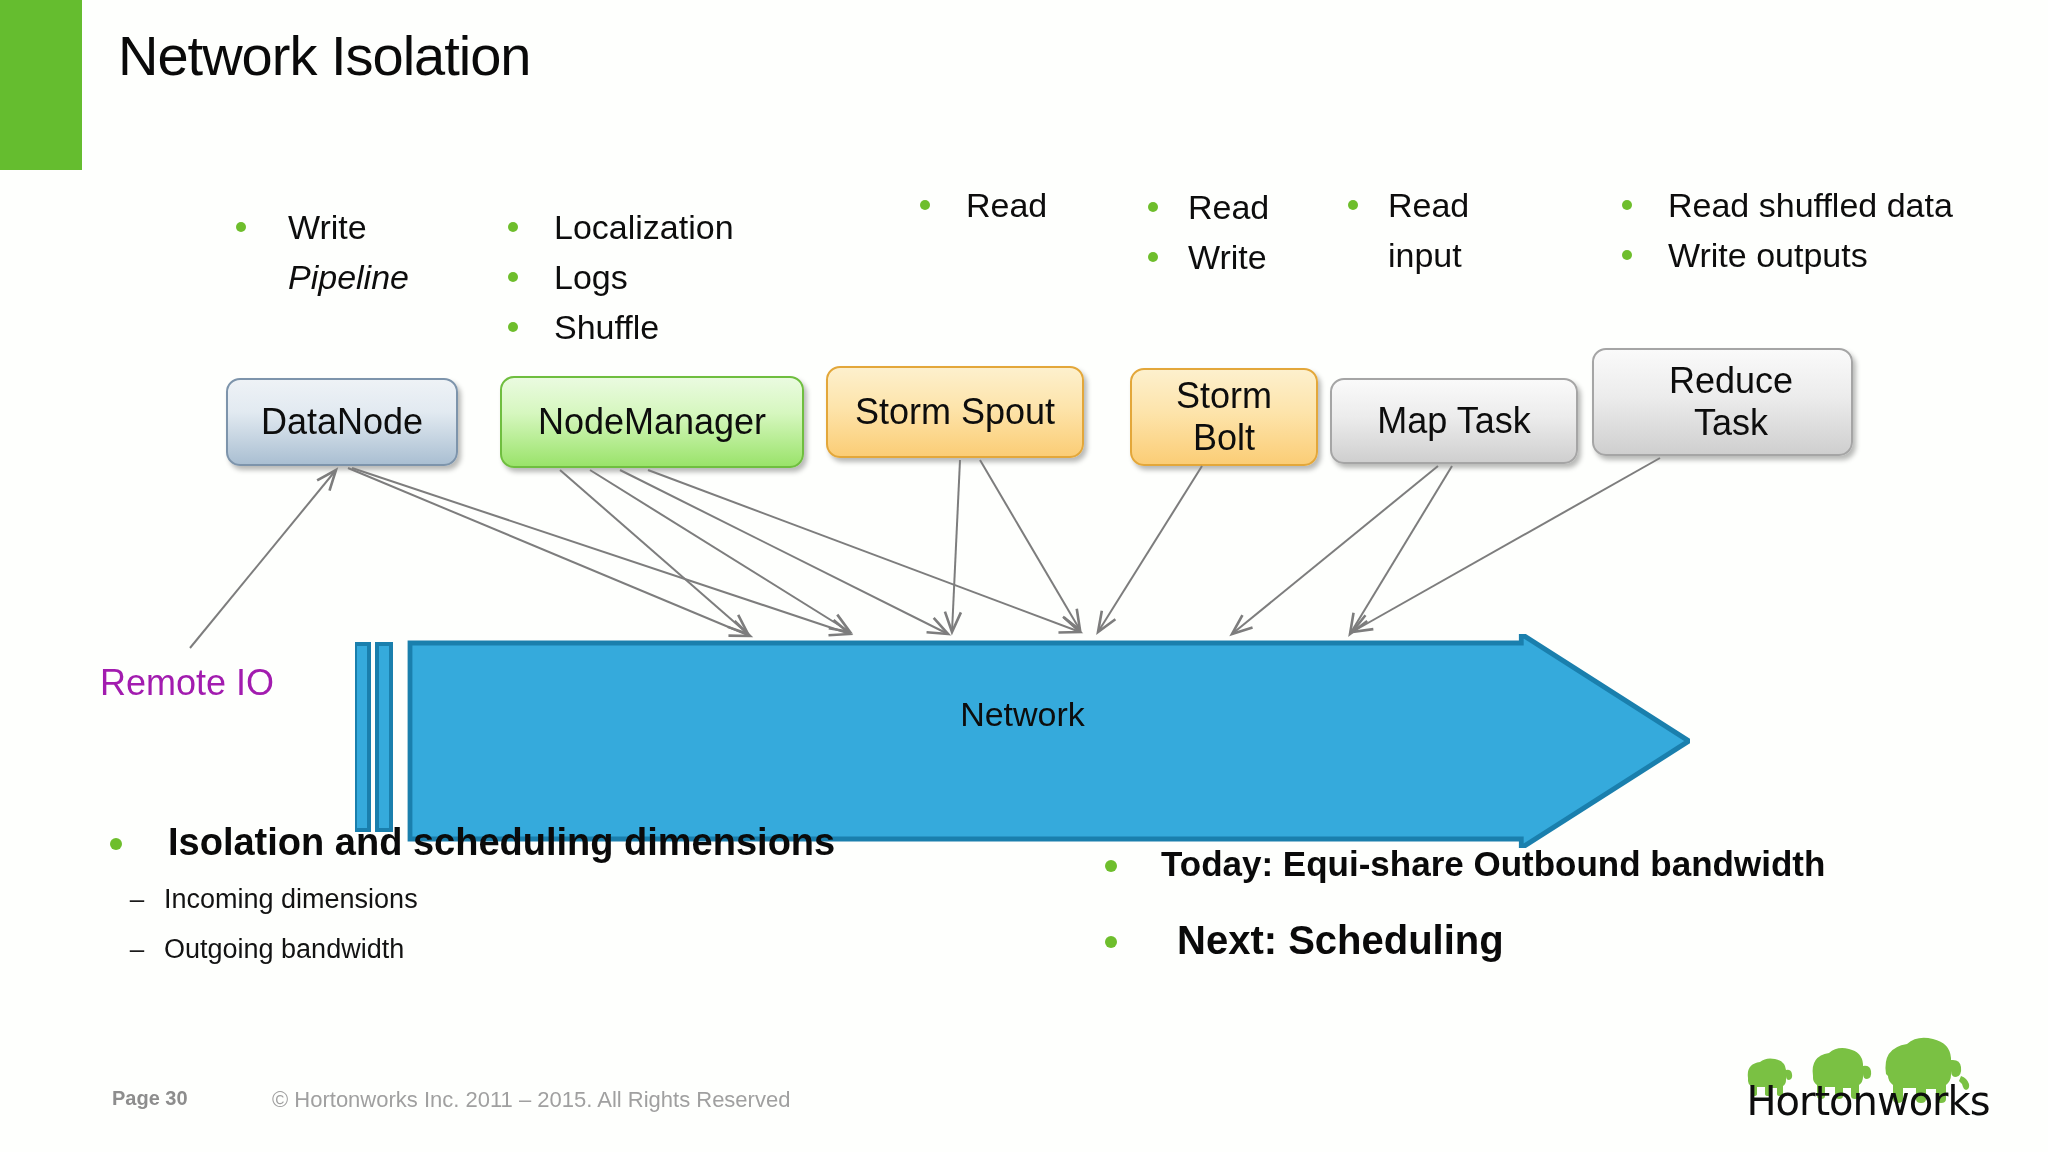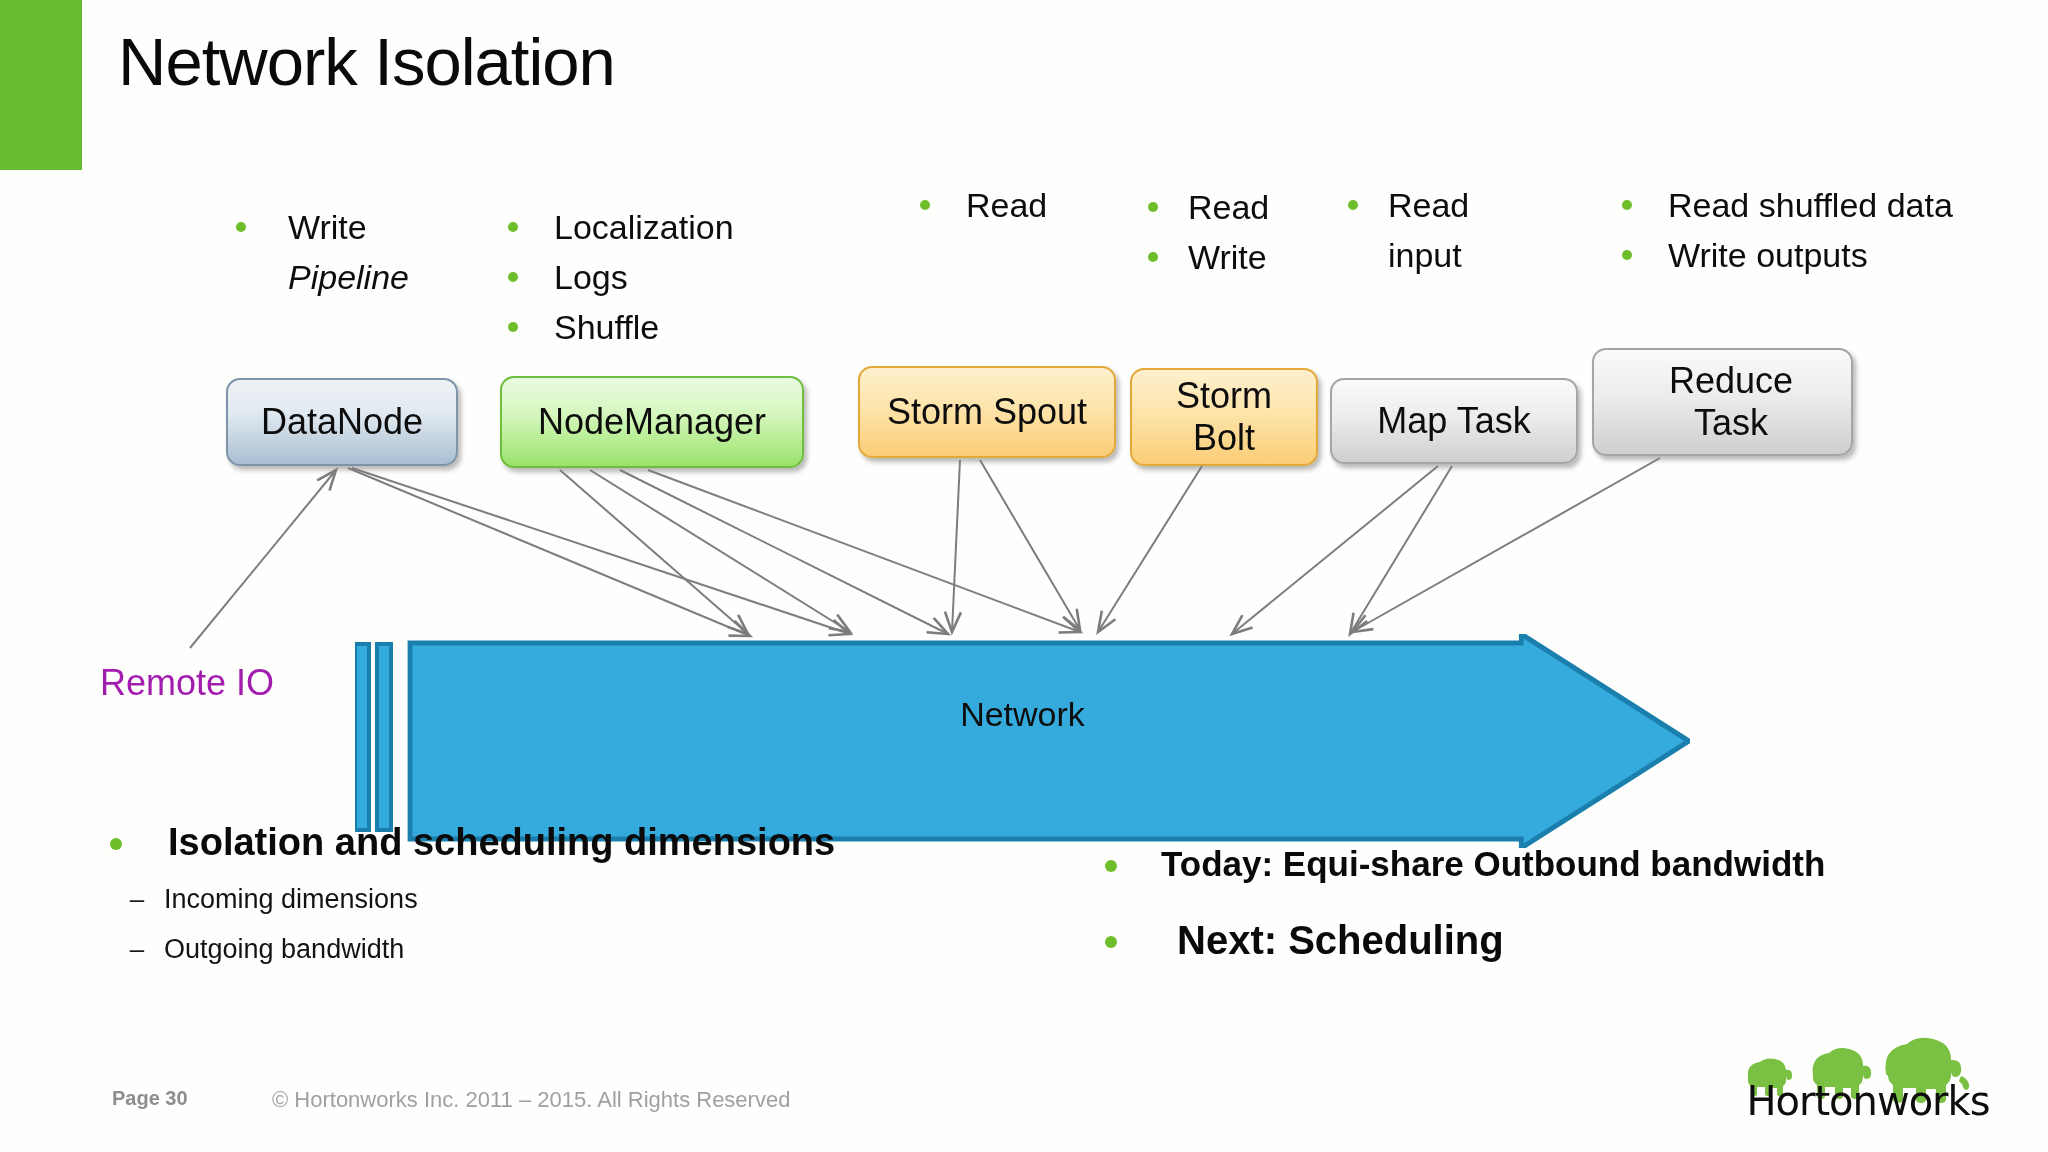--- a/index.html
+++ b/index.html
@@ -5,21 +5,21 @@
   html,body{margin:0;padding:0;background:#fff;}
   body{
     width:2048px;height:1152px;position:relative;overflow:hidden;
     font-family:"Liberation Sans","DejaVu Sans",sans-serif;
     background:#fefffd;
   }
   .slide{position:absolute;inset:0;}
 
   
   #accent-bar{position:absolute;left:0;top:0;width:82px;height:170px;background:#65bd2f;}
-  #page-title{position:absolute;left:118px;top:28px;font-size:67px;line-height:1;color:#0a0a0a;letter-spacing:-1px;white-space:nowrap;}
+  #page-title{position:absolute;left:118px;top:28px;font-size:56px;line-height:1;color:#0a0a0a;letter-spacing:-1px;white-space:nowrap;}
 
   
   .bgroup{position:absolute;}
   .bline{display:flex;align-items:flex-start;white-space:nowrap;margin-bottom:4px;}
   .bdot{width:10px;height:10px;border-radius:50%;background:#6ebe2c;flex:0 0 auto;margin-top:18px;}
   .btxt{font-size:34px;line-height:46px;color:#0d0d0d;}
 
   
   .nodebox{
     position:absolute;border-radius:14px;display:flex;align-items:center;justify-content:center;
@@ -128,21 +128,21 @@
   </div>
 
   <div class="nodebox nb-blue" style="left:226px;top:378px;width:228px;height:84px;">
     <span>DataNode</span>
   </div>
 
   <div class="nodebox nb-green" style="left:500px;top:376px;width:300px;height:88px;">
     <span>NodeManager</span>
   </div>
 
-  <div class="nodebox nb-orange" style="left:858px;top:366px;width:254px;height:88px;">
+  <div class="nodebox nb-orange" style="left:826px;top:366px;width:254px;height:88px;">
     <span>Storm Spout</span>
   </div>
 
   <div class="nodebox nb-orange" style="left:1130px;top:368px;width:184px;height:94px;flex-direction:column;">
     <span>Storm</span>
     <span>Bolt</span>
   </div>
 
   <div class="nodebox nb-gray" style="left:1330px;top:378px;width:244px;height:82px;">
     <span>Map Task</span>

